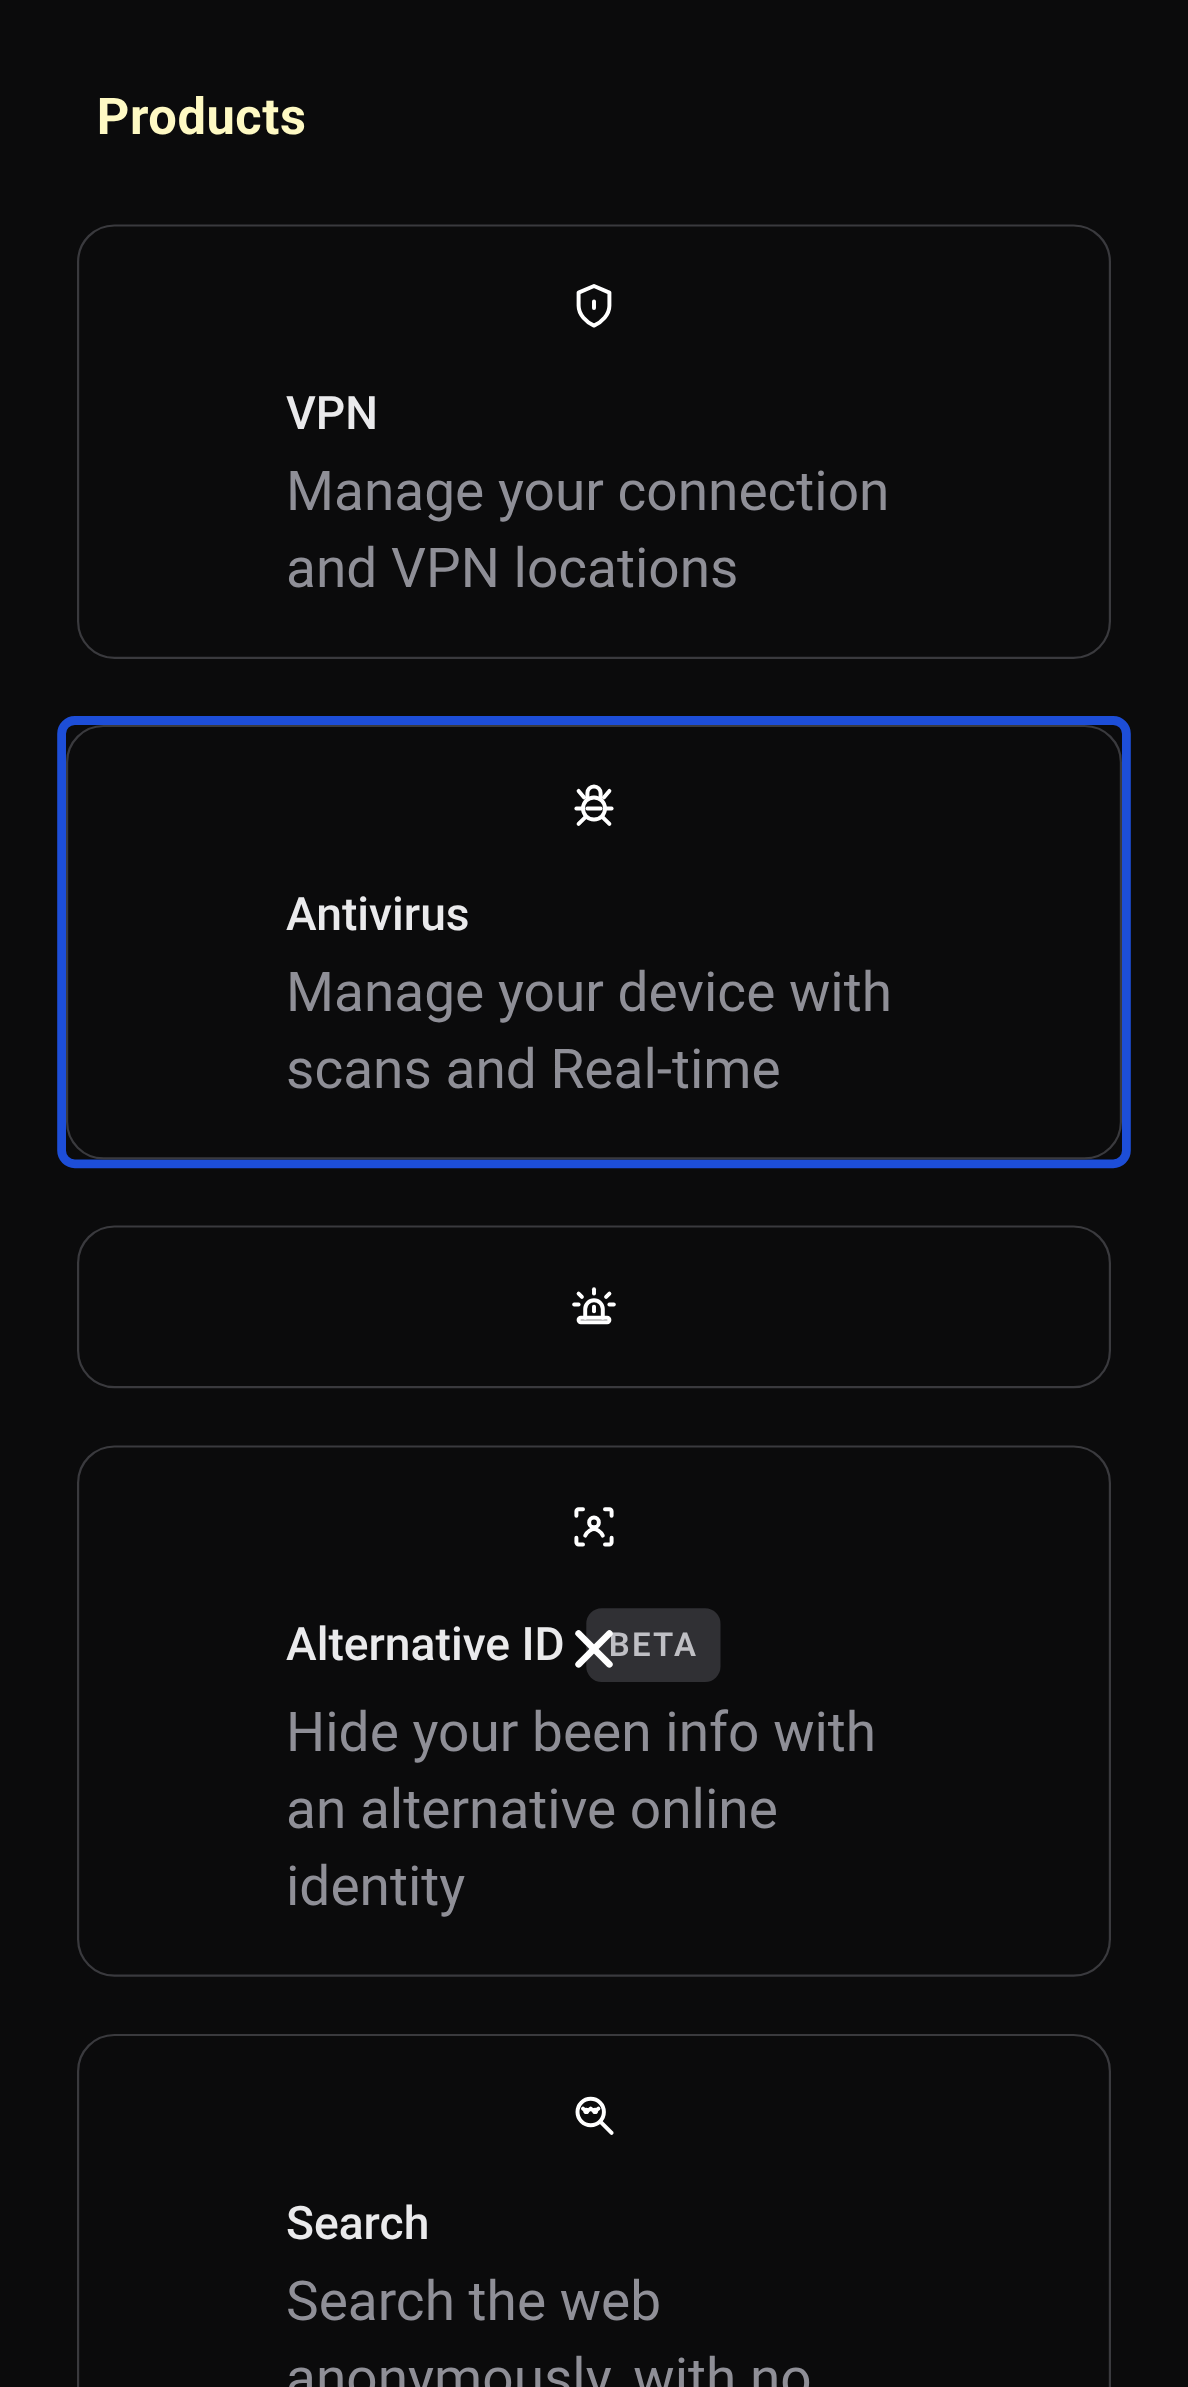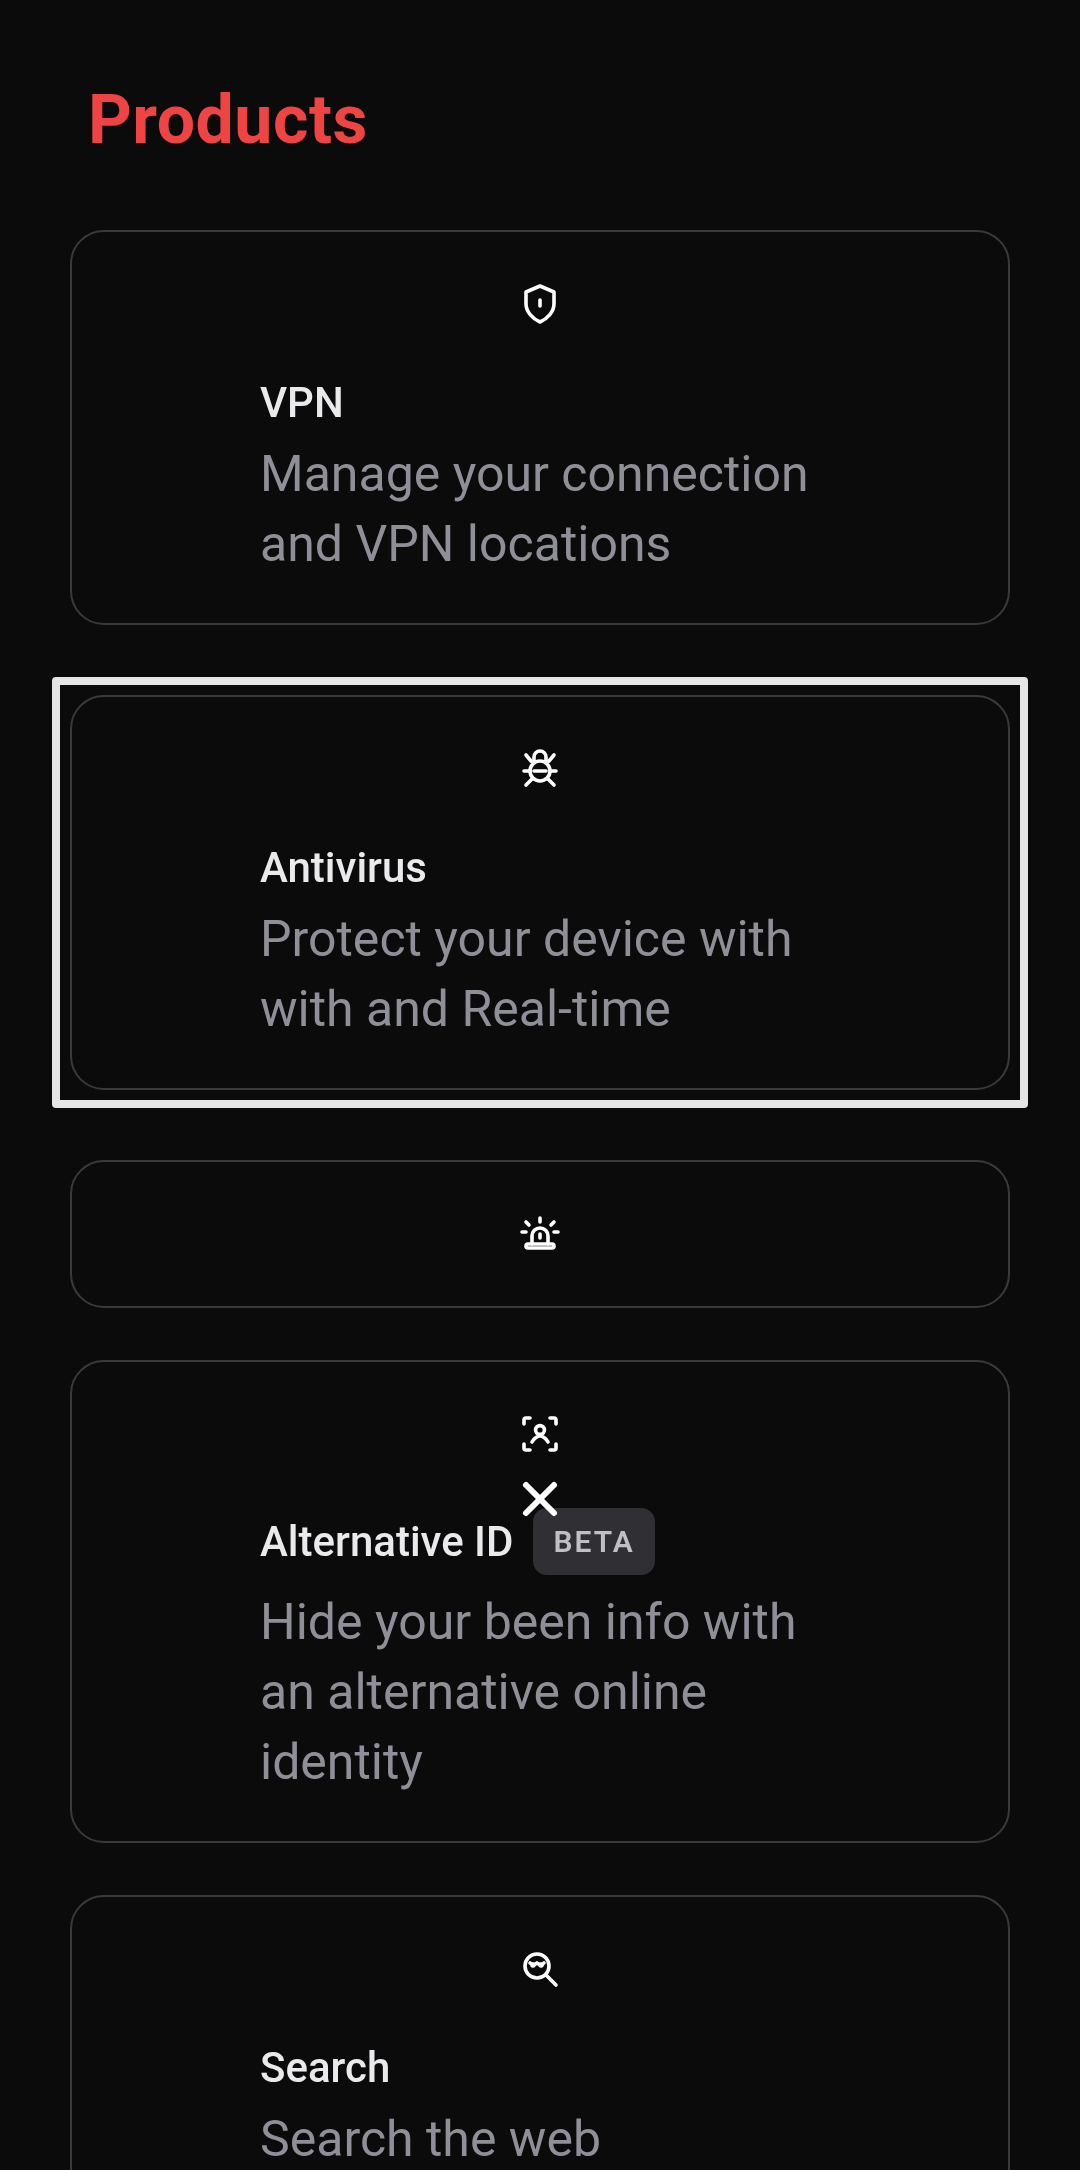--- a/index.html
+++ b/index.html
@@ -10,23 +10,23 @@
       font-family: -apple-system, Roboto, "Segoe UI", Arial, sans-serif;
       color: #eaeaec;
       overflow: hidden;
     }
     .screen {
       padding: 60px 70px 0 70px;
       position: relative;
       height: 100%;
     }
     .page-title {
-      font-size: 68px;
+      font-size: 46px;
       font-weight: 700;
-      color: #ef4444;
+      color: #fef9c3;
       margin: 20px 0 70px 18px;
       letter-spacing: 0.5px;
     }
     .cards { display: flex; flex-direction: column; gap: 52px; }
     .card {
       border: 2px solid #3a3a3e;
       border-radius: 34px;
       padding: 44px 44px 44px 44px;
       display: flex;
       align-items: center;
@@ -57,23 +57,22 @@
       border-radius: 14px;
     }
     .card-desc {
       margin-top: 12px;
       font-size: 50px;
       line-height: 1.4;
       color: #8f8f97;
       max-width: 560px;
     }
     .highlight-wrap {
-      border: 8px solid #e5e5e5;
-      border-radius: 4px;
-      padding: 10px;
+      border: 8px solid #1d4ed8;
+      border-radius: 16px;
       margin-left: -18px;
       margin-right: -18px;
     }
     .close-btn {
       position: absolute;
       left: 50%;
       transform: translateX(-50%);
       bottom: 640px;
       width: 60px; height: 60px;
       display: flex; align-items: center; justify-content: center;
@@ -118,21 +117,21 @@
             <line x1="4" y1="13" x2="7" y2="13"></line>
             <line x1="20" y1="13" x2="17" y2="13"></line>
             <line x1="5" y1="20" x2="8" y2="17"></line>
             <line x1="19" y1="20" x2="16" y2="17"></line>
           </svg>
         </div>
         <div class="text-col">
           <div class="title-row">
             <div class="card-title">Antivirus</div>
           </div>
-          <div class="card-desc">Protect your device with with and Real-time</div>
+          <div class="card-desc">Manage your device with scans and Real-time</div>
         </div>
       </div>
     </div>
 
     <div class="card">
       <div class="icon-wrap">
         <svg viewBox="0 0 24 24" stroke-width="1.8" stroke-linecap="round" stroke-linejoin="round">
           <path d="M8 17 V13 a4 4 0 0 1 8 0 V17"></path>
           <path d="M6 17 h12 a1 1 0 0 1 0 2 H6 a1 1 0 0 1 0 -2 Z"></path>
           <line x1="12" y1="4" x2="12" y2="6"></line>

